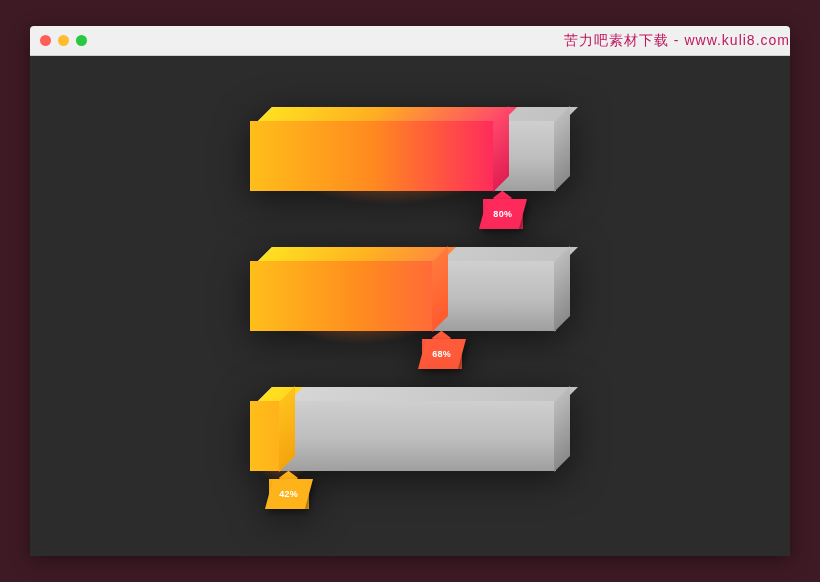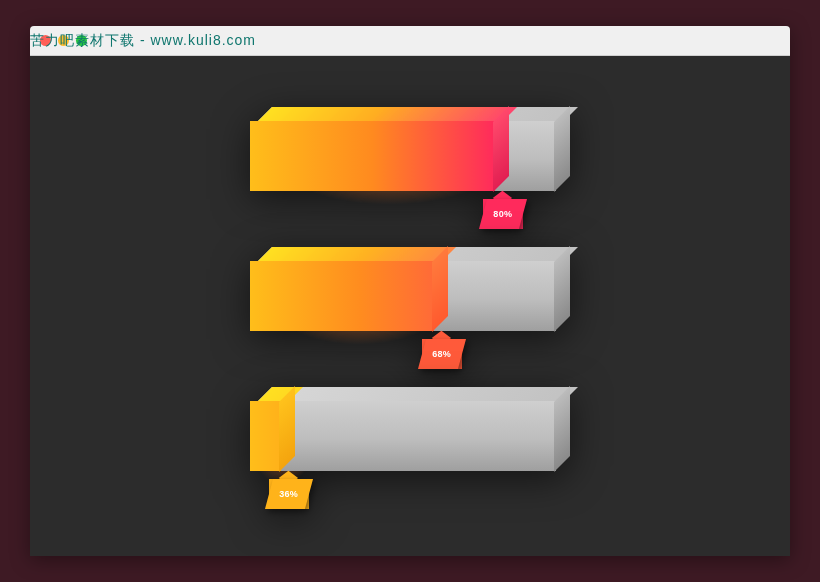--- a/index.html
+++ b/index.html
@@ -30,22 +30,22 @@
   }
   .traffic { display: flex; gap: 7px; }
   .traffic span {
     width: 11px; height: 11px; border-radius: 50%;
     display: inline-block;
   }
   .tl-close { background:#ff5f57; }
   .tl-min   { background:#ffbd2e; }
   .tl-max   { background:#28c940; }
   .title {
-    position:absolute; left:0; right:0; text-align:left;
-    font-size:14px; color:#0f766e; letter-spacing:1px;
+    position:absolute; left:0; right:0; text-align:right;
+    font-size:14px; color:#be185d; letter-spacing:1px;
     pointer-events:none;
   }
   .stage {
     width:100%; height:calc(100% - 30px);
     display:flex; flex-direction:column;
     align-items:center; justify-content:space-around;
     padding:30px 0 50px;
   }
 
   
@@ -205,18 +205,18 @@
         <div class="track-front"></div>
         <div class="track-right"></div>
         <div class="fill" style="width: 44.6px;">
           <div class="fill-top"></div>
           <div class="fill-front"></div>
           <div class="fill-right"></div>
         </div>
       </div>
       <div class="flag" style="left: 38.6px;">
         <div class="flag-body"></div>
-        <span class="flag-label">36%</span>
+        <span class="flag-label">42%</span>
       </div>
     </div>
 
   </div>
 </div>
 
 </body></html>

